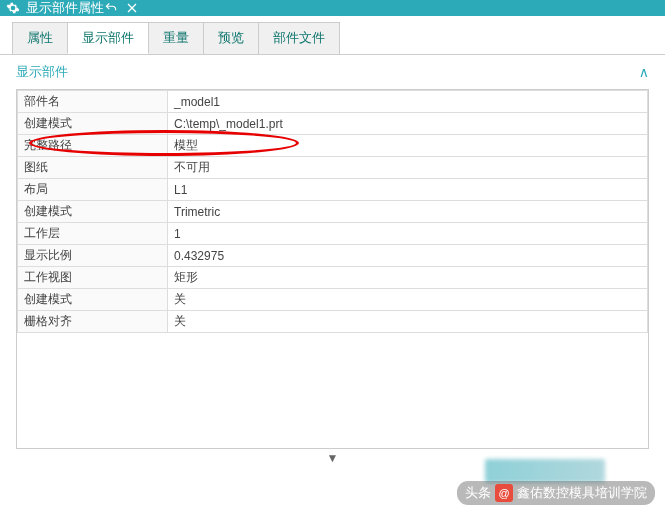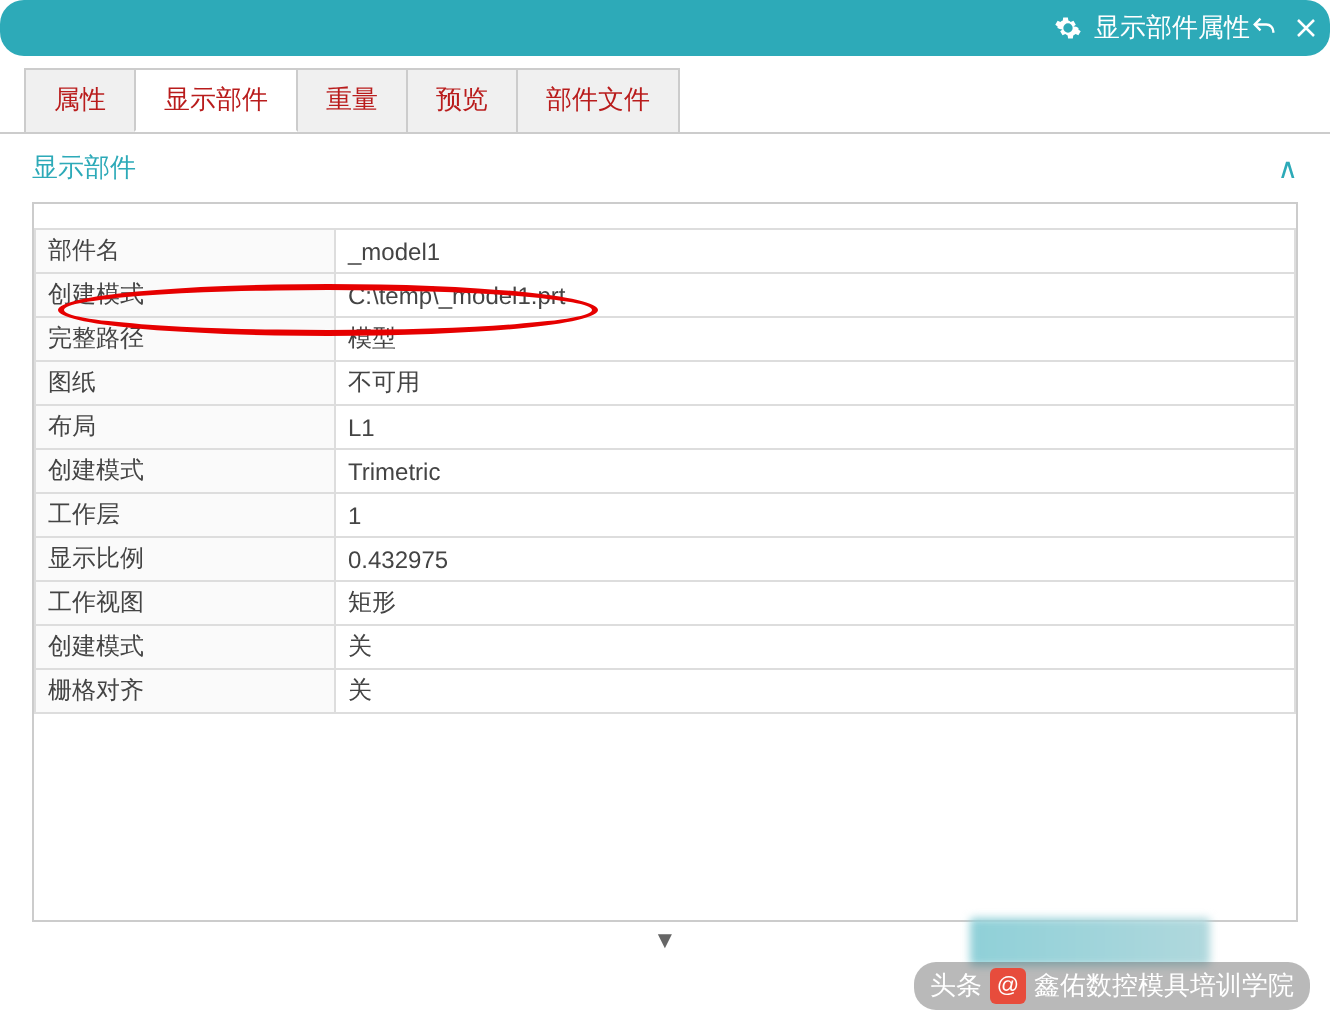--- a/index.html
+++ b/index.html
@@ -1,28 +1,28 @@
 <!DOCTYPE html>
 <html><head>
 <meta charset="utf-8">
 <style>
 * { margin: 0; padding: 0; box-sizing: border-box; font-family: "Microsoft YaHei", sans-serif; }
 body { background: #fff; width: 665px; height: 511px; position: relative; }
-.title-bar { background: #2daab8; color: #fff; height: 28px; display: flex; align-items: center; padding: 0 6px; justify-content: flex-end; border-radius: 12px; }
+.title-bar { background: #2daab8; color: #fff; height: 16px; display: flex; align-items: center; padding: 0 6px; justify-content: flex-start; }
 .title-left { display: flex; align-items: center; gap: 6px; font-size: 13px; }
 .title-right { display: flex; align-items: center; gap: 8px; }
 .gear-icon, .undo-icon, .close-icon { display: inline-flex; align-items: center; justify-content: center; }
 .tabs { display: flex; border-bottom: 1px solid #ccc; padding: 6px 12px 0 12px; gap: 0; background: #fff; }
-.tab { padding: 6px 14px; font-size: 13px; color: #b91c1c; border: 1px solid transparent; cursor: pointer; background: #f0f0f0; border: 1px solid #ccc; border-bottom: none; margin-right: -1px; }
+.tab { padding: 6px 14px; font-size: 13px; color: #0f766e; border: 1px solid transparent; cursor: pointer; background: #f0f0f0; border: 1px solid #ccc; border-bottom: none; margin-right: -1px; }
 .tab.active { background: #fff; border: 1px solid #ccc; border-bottom: 1px solid #fff; position: relative; z-index: 1; }
 .section-header { display: flex; justify-content: space-between; align-items: center; padding: 8px 16px; color: #2daab8; font-size: 13px; }
 .chevron { color: #2daab8; font-size: 14px; cursor: pointer; }
 .content-wrap { padding: 0 16px 16px 16px; }
 .content-box { border: 1px solid #ccc; height: 360px; overflow: auto; background: #fff; position: relative; }
-.prop-table { width: 100%; border-collapse: collapse; margin-top: 12px; }
+.prop-table { width: 100%; border-collapse: collapse; }
 .prop-table td { border: 1px solid #ddd; padding: 2px 6px; font-size: 12px; color: #444; height: 20px; }
 .prop-table td:first-child { width: 150px; background: #fafafa; }
 .red-circle { position: absolute; border: 3px solid #e60000; border-radius: 50%; width: 270px; height: 26px; left: 12px; top: 40px; pointer-events: none; }
 .resize-arrow { text-align: center; font-size: 12px; color: #666; padding: 2px; }
 .watermark { position: absolute; bottom: 6px; right: 10px; display: flex; align-items: center; gap: 4px; font-size: 13px; color: #fff; background: rgba(100,100,100,0.45); padding: 3px 8px; border-radius: 11px; }
 .wm-icon { background: #e74c3c; color: #fff; width: 18px; height: 18px; border-radius: 3px; display: inline-flex; align-items: center; justify-content: center; font-size: 11px; }
 .btn-blur { position: absolute; bottom: 28px; right: 60px; width: 120px; height: 24px; background: linear-gradient(90deg, #8fd0d8, #b0d8dd); filter: blur(2px); border-radius: 2px; }
 </style>
 </head>
 <body>

